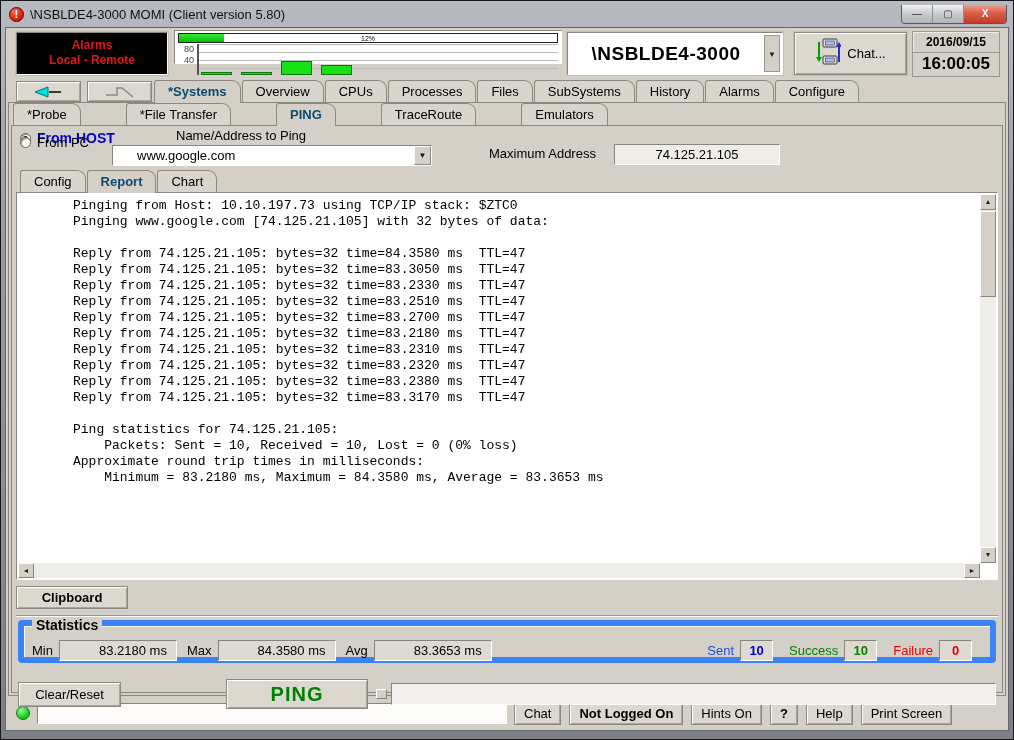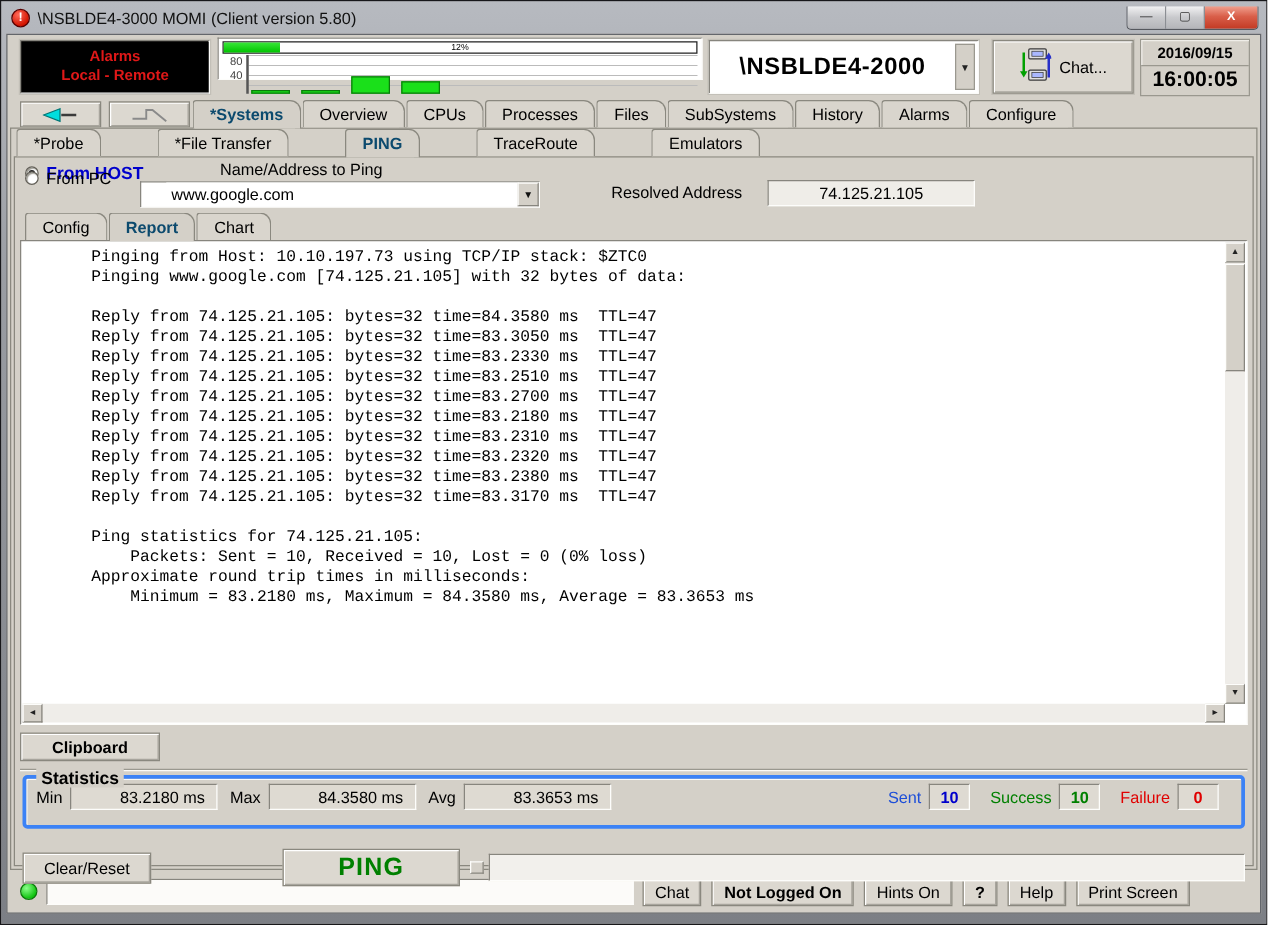--- a/index.html
+++ b/index.html
@@ -65,21 +65,21 @@
   .sb-btn { width:16px; height:15px; background:#d4d0c8; border:1px solid; border-color:#fdfdfb #87857e #87857e #fdfdfb; font-size:7px; text-align:center; line-height:13px; color:#222; }
   .vscroll .sb-btn { width:16px; height:16px; line-height:14px; }
   .v-thumb { position:absolute; top:17px; left:0; width:16px; height:86px; background:#d4d0c8; border:1px solid; border-color:#fdfdfb #87857e #87857e #fdfdfb; }
   .sb-spacer { flex:1; }
   .clip-row { padding:6px 0 4px; }
   .btn { background:#dcd8d0; border:1px solid #8a887f; box-shadow:inset 1px 1px 0 #fff, inset -1px -1px 0 #a8a59d; font-family:"Liberation Sans",sans-serif; font-size:13px; padding:3px 14px; cursor:default; }
   .btn.bold { font-weight:bold; }
   .divider { border-top:1px solid #9a988f; border-bottom:1px solid #fbfaf7; margin:2px 0 3px; }
 
   
-  .stats-group { position:relative; border:3px solid #3b82f6; border-radius:4px; height:43px; margin:2px 2px 16px; padding:4px 8px 0; box-shadow:inset 1px 1px 0 #fbfaf7; }
+  .stats-group { position:relative; border:6px solid #3b82f6; border-radius:4px; height:43px; margin:2px 2px 16px; padding:14px 8px 0; box-shadow:inset 1px 1px 0 #fbfaf7; }
   .stats-title { position:absolute; top:-9px; left:8px; background:#d4d0c8; padding:0 4px; font-weight:bold; font-size:14px; }
   .stats-row { display:flex; align-items:center; gap:6px; }
   .stat-box { background:#dedad2; border:1px solid; border-color:#87857e #fdfdfb #fdfdfb #87857e; height:21px; font-size:13px; line-height:19px; text-align:right; padding:0 9px; }
   .w-ms { width:118px; }
   .stat-count { width:33px; text-align:center; font-weight:bold; padding:0 2px; }
   .lbl-sent { color:#1d4ed8; } .val-sent { color:#0000cc; }
   .lbl-succ { color:#008000; } .val-succ { color:#008000; }
   .lbl-fail { color:#e00000; } .val-fail { color:#e00000; }
   .spacer { flex:1; }
 
@@ -133,21 +133,21 @@
             <div class="cpu-bars">
                 <div class="mini-bar" style="height: 3px;"></div>
                 <div class="mini-bar" style="height: 3px;"></div>
                 <div class="mini-bar" style="height: 14px;"></div>
                 <div class="mini-bar" style="height: 10px;"></div>
               </div>
           </div>
         </div>
       </div>
       <div class="sys-select">
-        <div class="sys-name">\NSBLDE4-2000</div>
+        <div class="sys-name">\NSBLDE4-3000</div>
         <div class="sys-drop">▼</div>
       </div>
       <div class="pause-btn">
         <span>
           <svg width="26" height="28" viewBox="0 0 26 28">
             <rect x="8" y="1" width="14" height="8" rx="1" fill="#e0e0e0" stroke="#3a3a3a"></rect>
             <rect x="10.5" y="3" width="9" height="4" fill="#aab8ff" stroke="#3a3a3a" stroke-width="0.6"></rect>
             <rect x="8" y="18" width="14" height="8" rx="1" fill="#e0e0e0" stroke="#3a3a3a"></rect>
             <rect x="10.5" y="20" width="9" height="4" fill="#aab8ff" stroke="#3a3a3a" stroke-width="0.6"></rect>
             <path d="M4 4 L4 20" stroke="#00a000" stroke-width="2" fill="none"></path>
@@ -209,21 +209,21 @@
           </div>
           <div class="radio-row" style="top:7px;">
             <div class="radio"></div>
             <span>From PC</span>
           </div>
           <div class="addr-label">Name/Address to Ping</div>
           <div class="combo">
             <input type="text" value="www.google.com" style="">
             <div class="combo-arrow">▼</div>
           </div>
-          <div class="resolved-label">Resolved Address</div>
+          <div class="resolved-label">Maximum Address</div>
           <div class="resolved-box">74.125.21.105</div>
         </div>
 
         <div class="tab-strip" style="padding-left:4px;">
 
         <div class="tab">Config</div>
             <div class="tab selected">Report</div>
             <div class="tab">Chart</div>
           </div>
 

